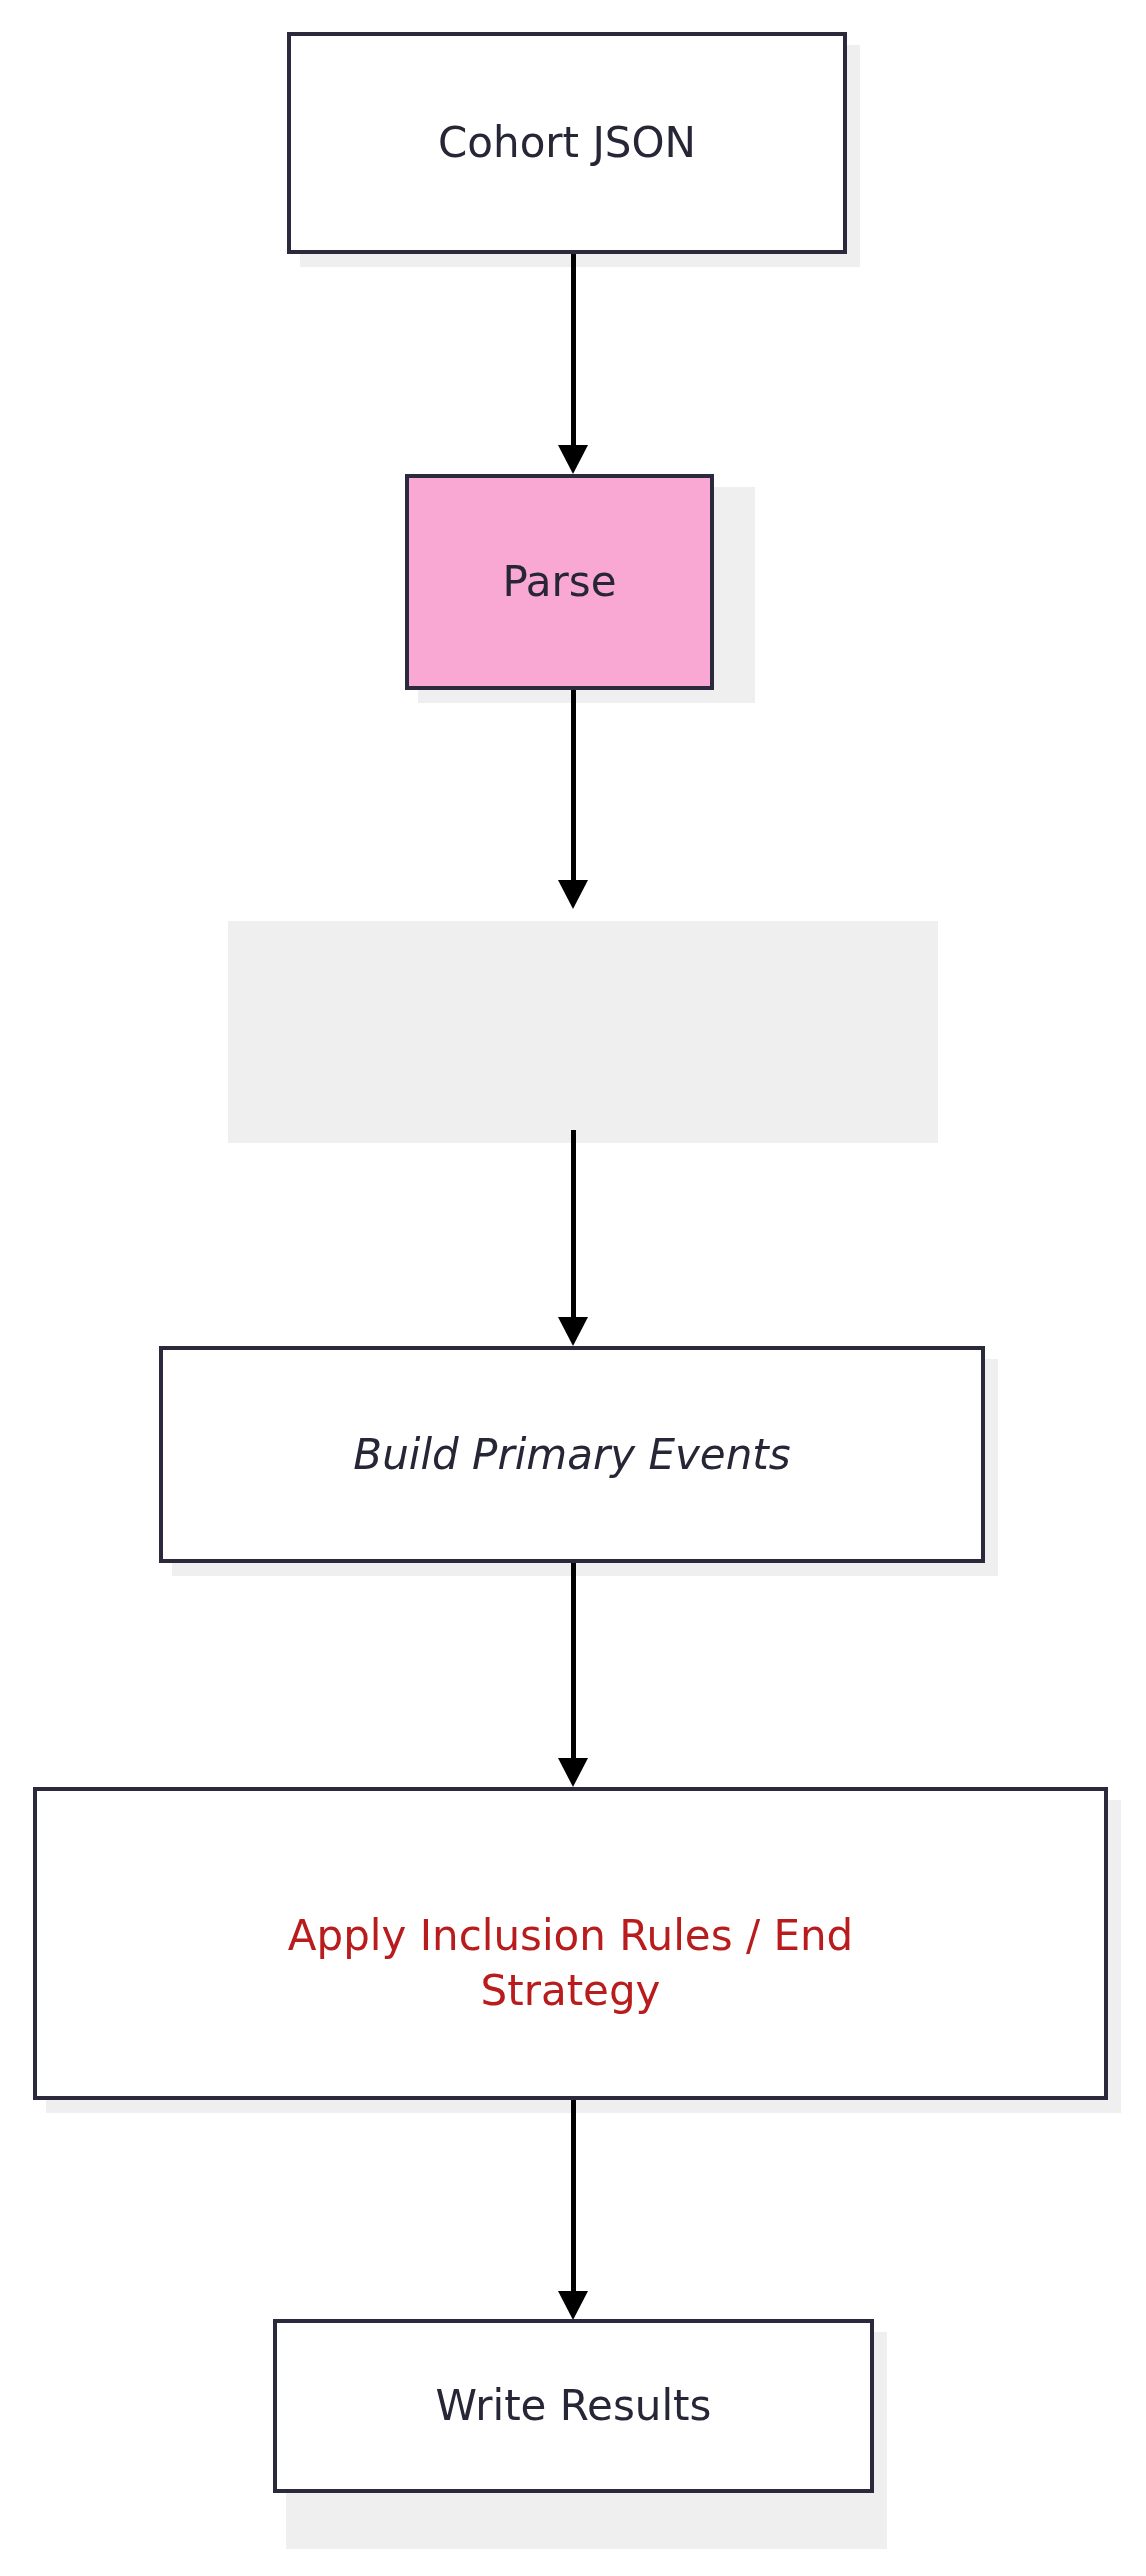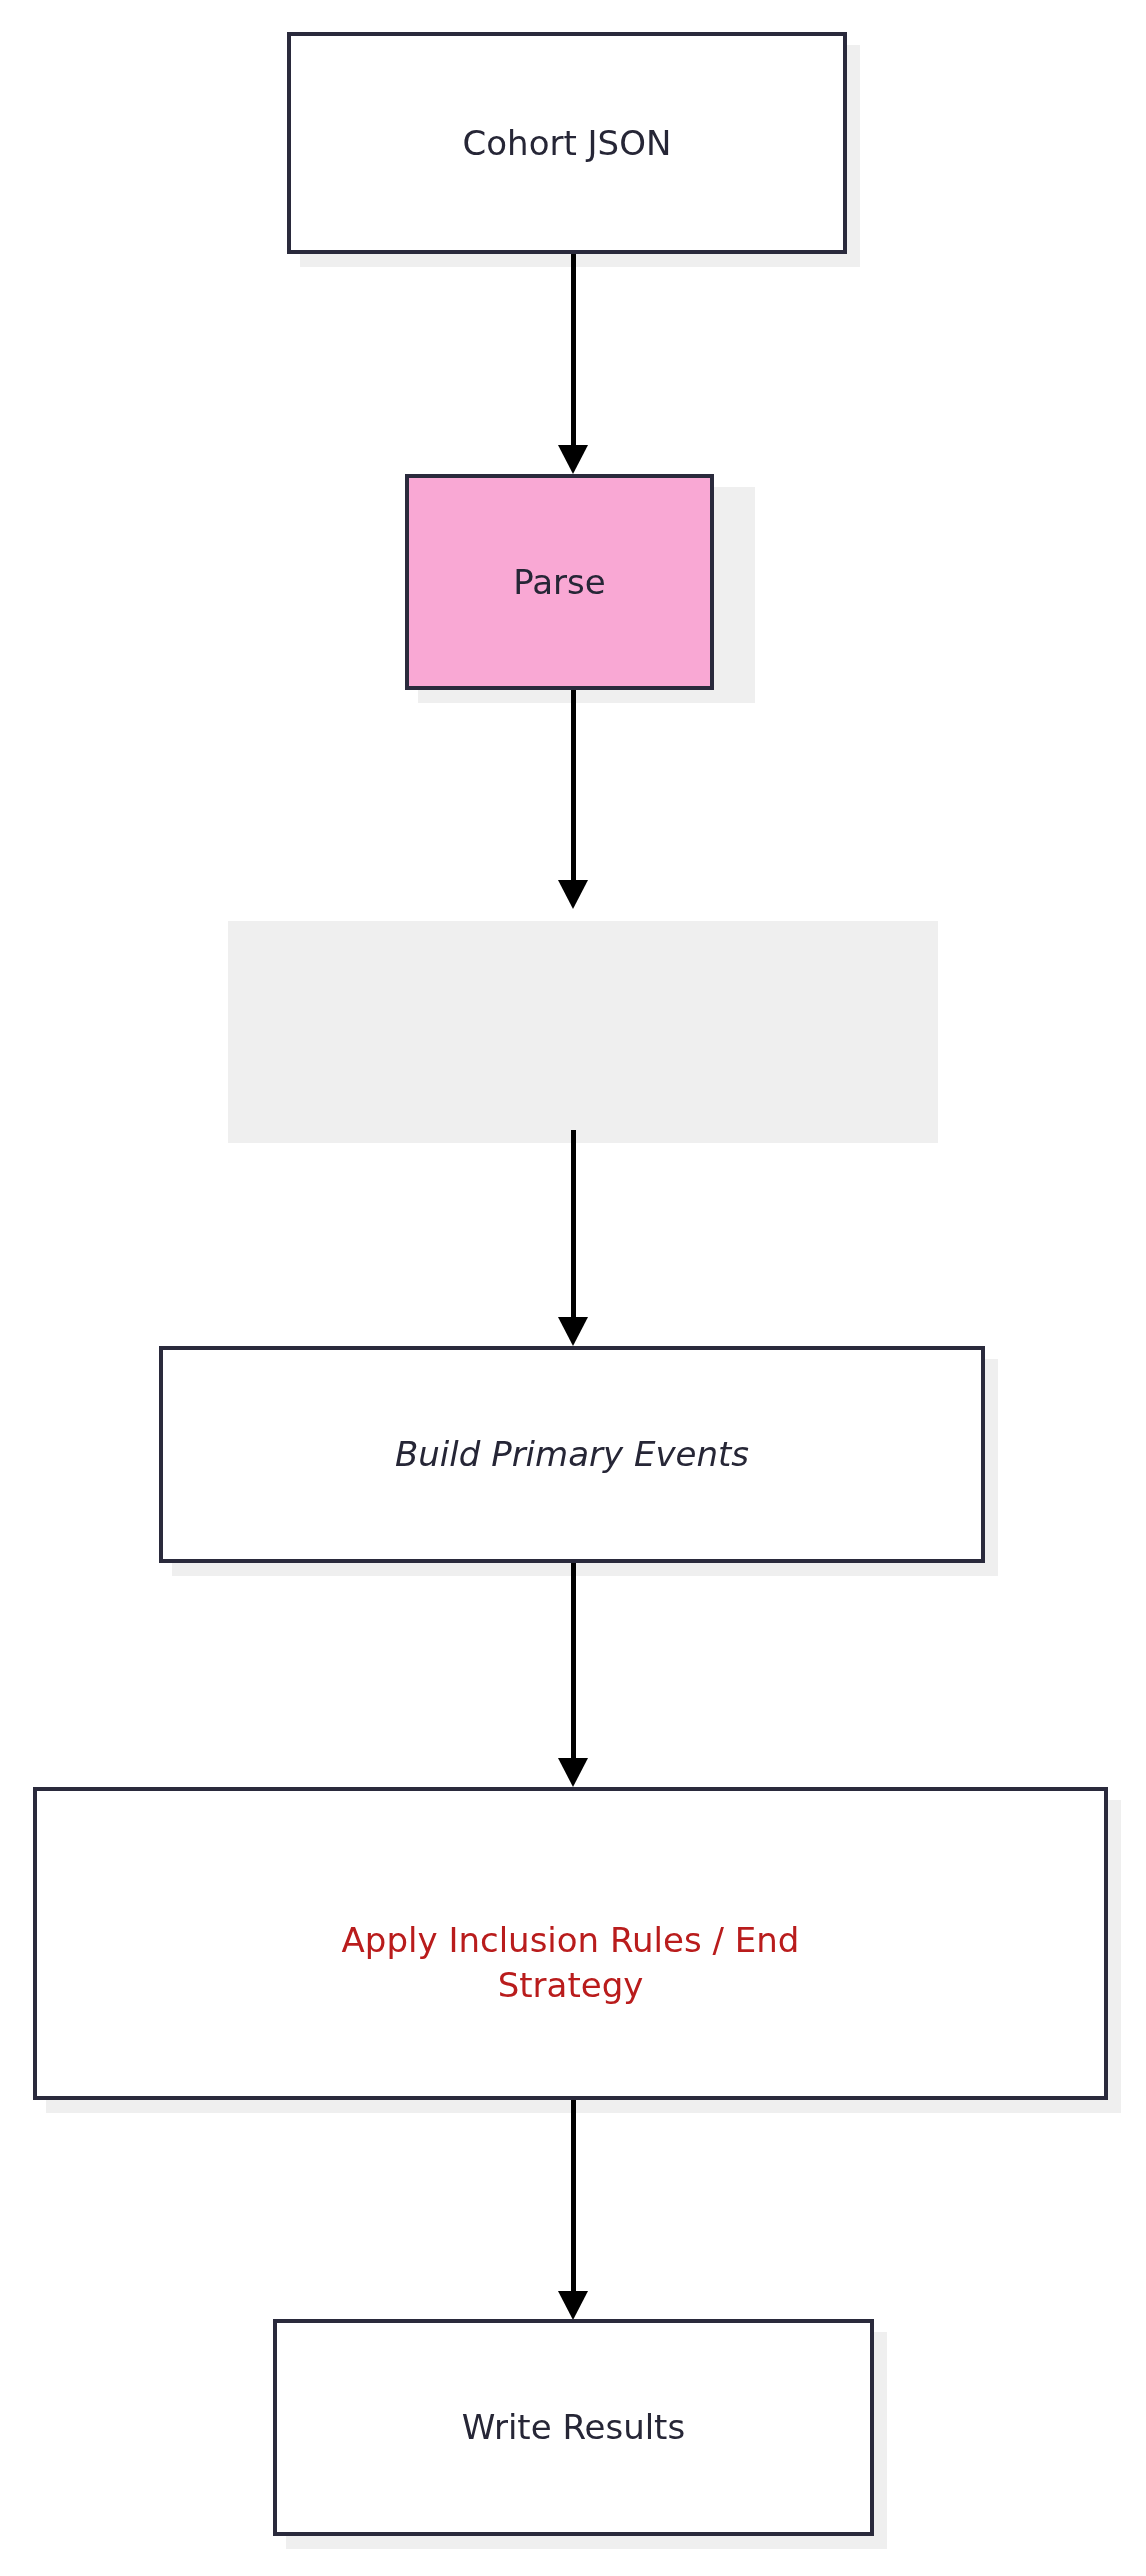--- a/index.html
+++ b/index.html
@@ -41,21 +41,21 @@
     display: flex;
     align-items: center;
     justify-content: center;
     text-align: center;
   }
   .node-label {
     display: block;
     width: 100%;
     color: #262636;
     font-family: "DejaVu Sans", "Liberation Sans", sans-serif;
-    font-size: 34px;
+    font-size: 42px;
     font-weight: 400;
     line-height: 1.32;
     letter-spacing: 0px;
     padding: 0 16.6px;
     box-sizing: border-box;
     white-space: pre-line;
   }
 
   
   .edge {
@@ -118,17 +118,17 @@
     <div class="node" style="left: 405px; top: 474px; width: 309px; height: 216px; border-color: rgb(42, 42, 60); background: #f9a8d4;">
       <span class="node-label" style="color: rgb(38, 38, 54);">Parse</span>
     </div>
     <div class="node" style="left: 159px; top: 1346px; width: 826px; height: 217px; border-color: rgb(42, 42, 60); background: rgb(255, 255, 255); font-style: italic;">
       <span class="node-label" style="color: rgb(38, 38, 54);">Build Primary Events</span>
     </div>
     <div class="node" style="left: 33px; top: 1787px; width: 1075px; height: 313px; border-color: rgb(42, 42, 60); background: rgb(255, 255, 255);">
       <span class="node-label" style="color: #b91c1c; margin-top: 39px;">Apply Inclusion Rules / End
 Strategy</span>
     </div>
-    <div class="node" style="left: 273px; top: 2319px; width: 601px; height: 217px; border-color: rgb(42, 42, 60); background: rgb(255, 255, 255);">
+    <div class="node" style="left: 273px; top: 2319px; width: 601px; height: 174px; border-color: rgb(42, 42, 60); background: rgb(255, 255, 255);">
       <span class="node-label" style="color: rgb(38, 38, 54);">Write Results</span>
     </div>
   </div>
 
 
 </body></html>

